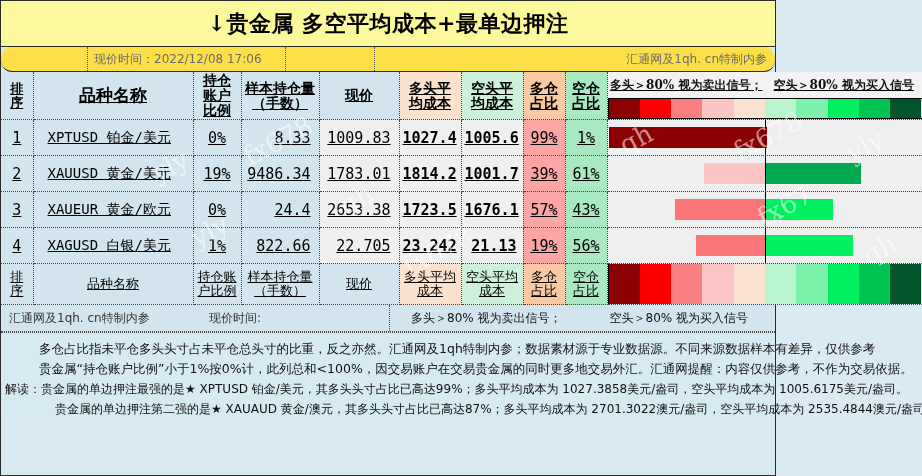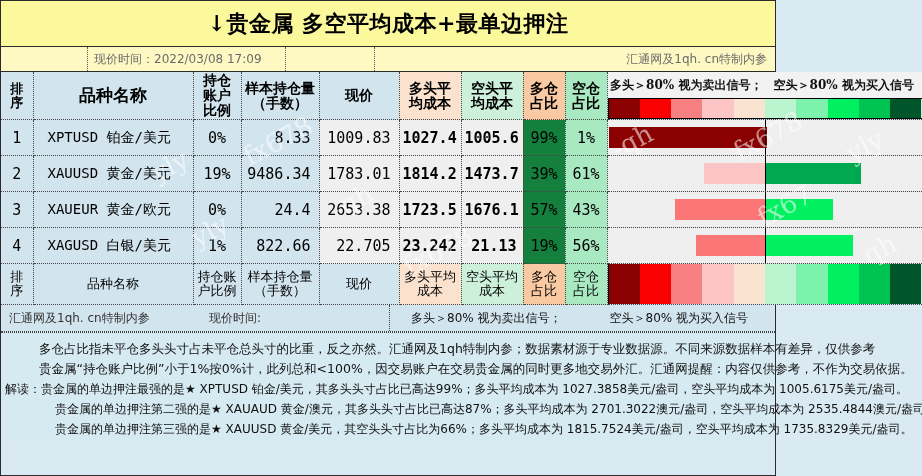--- a/index.html
+++ b/index.html
@@ -15,40 +15,40 @@
   .title-bar{
     height:45px;background:#fbf99c;border-bottom:1px solid #2b2b2b;
     display:flex;align-items:center;justify-content:center;
   }
   .title-txt{
     font-family:"DejaVu Serif","Liberation Serif",serif;
     font-weight:bold;font-size:22px;letter-spacing:.5px;color:#000;
   }
 
   
-  .subhdr{height:25px;display:flex;background:#fef9c3;border-bottom:1px solid #2b2b2b;box-sizing:border-box;}
+  .subhdr{height:25px;display:flex;background:#fde047;border-bottom:1px solid #2b2b2b;box-sizing:border-box;border-radius:11px;}
   .subhdr .c-time{
     width:87px;border-right:1px dotted #555;box-sizing:border-box;
   }
   .subhdr .c-timeval{
     width:198px;display:flex;align-items:center;padding-left:6px;
     font-size:12px;color:#6b6b6b;border-right:1px dotted #555;box-sizing:border-box;
     white-space:nowrap;
   }
   .subhdr .c-mid{flex:1;border-right:1px dotted #555;box-sizing:border-box;}
   .subhdr .c-brand{
     width:400px;display:flex;align-items:center;justify-content:flex-end;
     padding-right:8px;font-size:12px;color:#6b6b6b;box-sizing:border-box;white-space:nowrap;
   }
 
   
   table.grid{border-collapse:collapse;width:922px;table-layout:fixed;}
   table.grid td,table.grid th{
     border-right:1px dotted #444;border-bottom:1px dotted #444;
-    box-sizing:border-box;padding:0 3px;
+    box-sizing:border-box;padding:0 3px;text-decoration:underline;
   }
   .hdr-row td{
     background:#d2e5ef;text-align:center;vertical-align:middle;
     font-weight:bold;font-size:14px;height:47px;line-height:15px;
     font-family:"DejaVu Serif","Liberation Serif",serif;
   }
   .hdr-row td.h-long{background:#fbe2cf;}
   .hdr-row td.h-short{background:#cdf0da;}
   .hdr-row td.h-lratio{background:#f8c9a2;}
   .hdr-row td.h-sratio{background:#a9e9c2;}
@@ -70,21 +70,21 @@
   .data-row td{
     height:35px;font-size:15px;text-align:center;vertical-align:middle;
     font-family:"DejaVu Sans Mono","Liberation Mono",monospace;
     background:#efefef;
   }
   .data-row td.d-rank,.data-row td.d-name,.data-row td.d-acct,.data-row td.d-lots{background:#d2e5ef;}
   .data-row td.d-name{text-align:left;padding-left:14px;font-size:14px;letter-spacing:0;}
   .data-row td.d-lots,.data-row td.d-price{text-align:right;padding-right:8px;}
   .data-row td.d-acct{text-align:center;}
   .data-row td.d-lcost,.data-row td.d-scost{font-weight:bold;text-align:right;padding-right:6px;}
-  .data-row td.d-lpct{background:#15803d;}
+  .data-row td.d-lpct{background:#fca5a5;}
   .data-row td.d-spct{background:#a9e9c2;}
 
   
   .legend-cell{padding:0 !important;vertical-align:top;background:#efefef;position:relative;}
   .legend-text{
     height:26px;display:flex;align-items:center;font-size:12px;color:#111;
     background:#f2f2f2;
   }
   .legend-text span{white-space:nowrap;}
   .lt-a{flex:1;text-align:center;}
@@ -138,21 +138,21 @@
 <div id="page">
 
   <div class="title-bar">
     <div class="title-txt">↓贵金属  多空平均成本+最单边押注</div>
   </div>
 
   <div class="subhdr">
     <div class="c-time"></div>
     <div class="c-timeval">
       <span>现价时间：</span>
-        <span>2022/03/08 17:09</span>
+        <span>2022/12/08 17:06</span>
     </div>
     <div class="c-mid"></div>
     <div class="c-brand">汇通网及1qh. cn特制内参</div>
   </div>
 
   <table class="grid">
     <colgroup>
       <col class="c-rank">
         <col class="c-name">
         <col class="c-acct">
@@ -214,21 +214,21 @@
             </div>
           </td>
         </tr>
         <tr class="data-row">
           <td class="d-rank">2</td>
           <td class="d-name">XAUUSD 黄金/美元</td>
           <td class="d-acct">19%</td>
           <td class="d-lots">9486.34</td>
           <td class="d-price">1783.01</td>
           <td class="d-lcost">1814.2</td>
-          <td class="d-scost">1473.7</td>
+          <td class="d-scost">1001.7</td>
           <td class="d-lpct">39%</td>
           <td class="d-spct">61%</td>
           <td class="barcell">
             <div class="barwrap">
               <div class="bar left" style="width: 19.5%; background: rgb(252, 197, 197);"></div>
               <div class="bar right" style="width: 30.5%; background: rgb(0, 169, 79);"></div>
               <div class="bar-mid"></div>
             </div>
           </td>
         </tr>
@@ -305,21 +305,20 @@
       <span>多头＞80% 视为卖出信号；</span>
       <span>空头＞80% 视为买入信号</span>
     </div>
   </div>
 
   <div class="notes">
     <div class="note-line ind">多仓占比指未平仓多头头寸占未平仓总头寸的比重，反之亦然。汇通网及1qh特制内参；数据素材源于专业数据源。不同来源数据样本有差异，仅供参考</div>
     <div class="note-line ind">贵金属“持仓账户比例”小于1%按0%计，此列总和&lt;100%，因交易账户在交易贵金属的同时更多地交易外汇。汇通网提醒：内容仅供参考，不作为交易依据。</div>
     <div class="read-line n0">解读：贵金属的单边押注最强的是★ XPTUSD 铂金/美元，其多头头寸占比已高达99%；多头平均成本为 1027.3858美元/盎司，空头平均成本为 1005.6175美元/盎司。</div>
     <div class="read-line ind">贵金属的单边押注第二强的是★ XAUAUD 黄金/澳元，其多头头寸占比已高达87%；多头平均成本为 2701.3022澳元/盎司，空头平均成本为 2535.4844澳元/盎司。</div>
-    <div class="read-line ind">贵金属的单边押注第三强的是★ XAUUSD 黄金/美元，其空头头寸占比为66%；多头平均成本为 1815.7524美元/盎司，空头平均成本为 1735.8329美元/盎司。</div>
   </div>
 
   <div class="wm" style="left:150px;top:150px;">yly</div>
   <div class="wm" style="left:240px;top:125px;">fx678</div>
   <div class="wm" style="left:330px;top:185px;">-qh</div>
   <div class="wm" style="left:190px;top:215px;">yly</div>
   <div class="wm" style="left:610px;top:125px;">-qh</div>
   <div class="wm" style="left:730px;top:120px;">fx678</div>
   <div class="wm" style="left:845px;top:130px;">yly</div>
   <div class="wm" style="left:755px;top:190px;">fx67</div>

